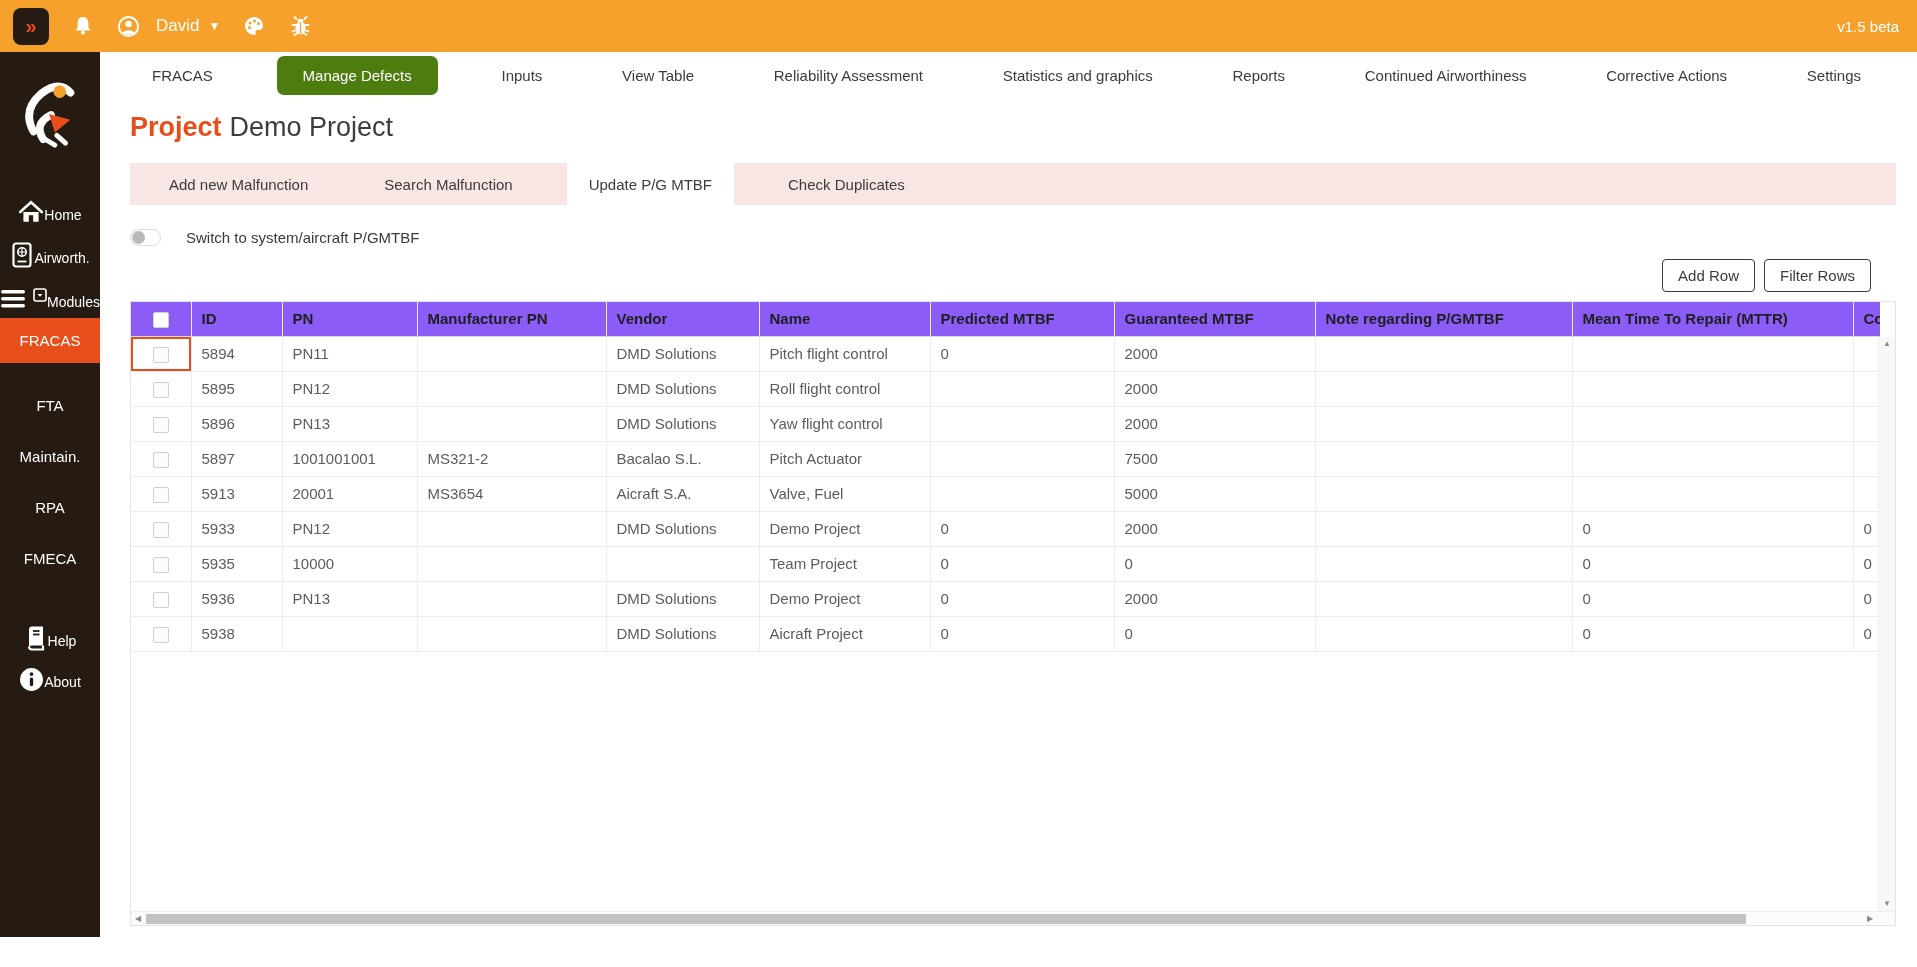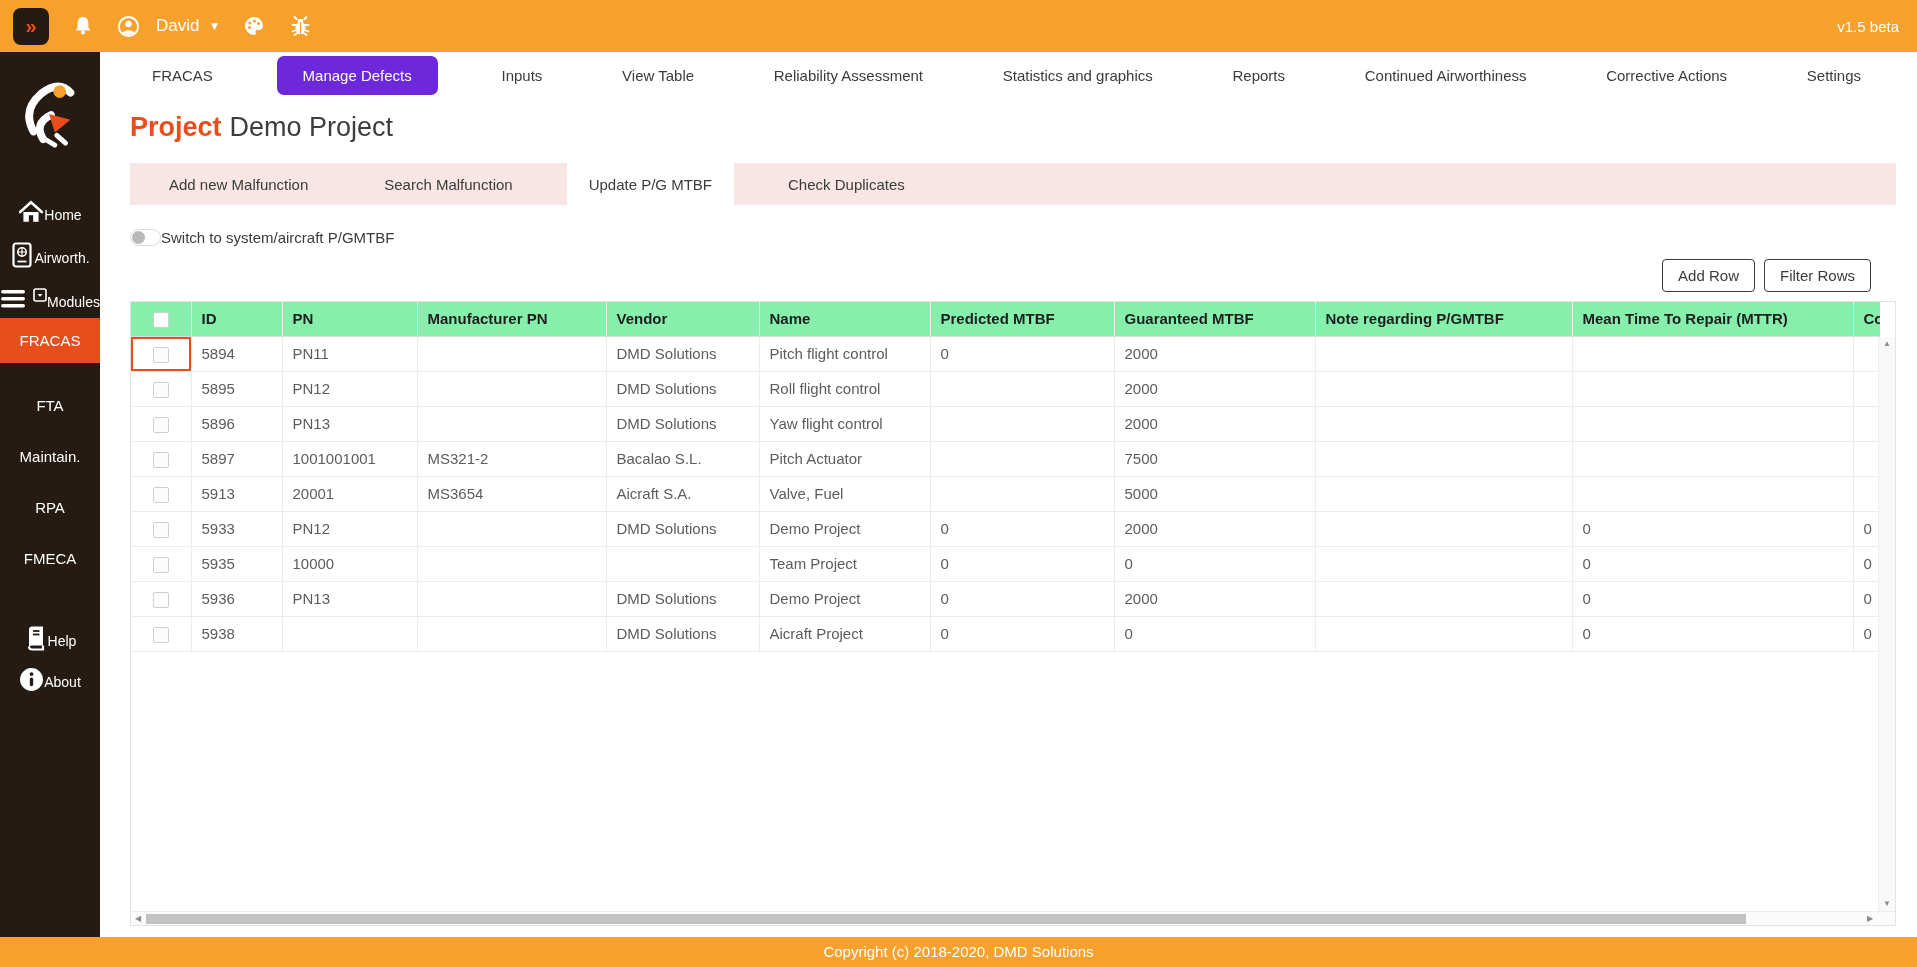--- a/index.html
+++ b/index.html
@@ -36,54 +36,54 @@
   .sb-active { width:100%; background:#E84E1B; color:#fff; text-align:center; font-size:15px;
                padding:14px 0; margin-top:8px; cursor:pointer; }
   .sb-text { font-size:15px; color:#fff; margin-top:34px; cursor:pointer; }
   .sb-help { margin-top:58px; }
   .sb-about { margin-top:16px; }
 
   
   .navbar { display:flex; align-items:center; justify-content:space-between; height:46px;
             padding:0 40px 0 36px; }
   .nav-item { font-size:15px; color:#3b3b3b; cursor:pointer; white-space:nowrap; padding:10px 16px; }
-  .nav-item.active { background:#6d28d9; color:#fff; border-radius:7px; padding:11px 26px; }
+  .nav-item.active { background:#4d7c0f; color:#fff; border-radius:7px; padding:11px 26px; }
 
   
   .title { margin:14px 0 0 30px; font-size:27px; }
   .title .t-prefix { color:#E84E1B; font-weight:bold; }
   .title .t-name { color:#3d3d3d; font-weight:500; margin-left:8px; }
 
   
   .tabstrip { margin:20px 21px 0 30px; background:#F7E6E3; display:flex; height:42px; align-items:stretch;
               padding-left:17px; }
   .tab { font-size:15px; color:#3b3b3b; display:flex; align-items:center; padding:0 22px; margin-right:32px;
          cursor:pointer; white-space:nowrap; }
   .tab.active { background:#fff; }
 
   
   .toggle-row { margin:24px 0 0 30px; display:flex; align-items:center; }
   .switch { width:31px; height:17px; border:1px solid #d9d9d9; background:#fff; border-radius:9px;
             position:relative; cursor:pointer; flex-shrink:0; }
   .switch .knob { position:absolute; left:1px; top:1px; width:13px; height:13px; border-radius:50%;
                   background:#b9b9b9; }
-  .toggle-label { margin-left:0; font-size:15px; color:#3b3b3b; }
+  .toggle-label { margin-left:25px; font-size:15px; color:#3b3b3b; }
 
   
   .actions { display:flex; justify-content:flex-end; gap:9px; margin:13px 46px 0 0; }
   .btn { background:#fff; border:1px solid #3b3b3b; border-radius:4px; font-size:15px; color:#3b3b3b;
          padding:7px 15px; cursor:pointer; font-family:"Liberation Sans",sans-serif; }
 
   
   .table-wrap { position:relative; margin:9px 21px 0 30px; width:1766px; height:625px;
                 border:1px solid #e3e3e3; background:#fff; display:flex; flex-direction:column; }
   table.grid { border-collapse:collapse; table-layout:fixed; width:1749px; }
   .grid th { height:34px; text-align:left; font-size:15px; color:#1e1e1e; font-weight:bold;
              border-bottom:1px solid #dcdcdc; border-right:1px solid #ececec; padding:0 0 0 10px;
-             background:#86efac; white-space:nowrap; overflow:hidden; }
+             background:#8b5cf6; white-space:nowrap; overflow:hidden; }
   .grid th:first-child, .grid td:first-child { text-align:center; padding:0; }
   .grid td { height:35px; font-size:15px; color:#5c5c5c; border-bottom:1px solid #ececec;
              border-right:1px solid #ececec; padding:0 0 0 10px; white-space:nowrap; overflow:hidden;
              cursor:cell; }
   .grid th:last-child, .grid td:last-child { border-right:none; }
   .cbx { display:inline-block; width:16px; height:16px; border:1px solid #cfcfcf; border-radius:2px;
          background:#fcfcfc; vertical-align:middle; cursor:pointer; }
   td.focused { box-shadow: inset 0 0 0 2px #E84E1B; }
   .grid-empty { flex:1; background:#fff; }
 
@@ -423,15 +423,14 @@
         <div class="hscroll">
           <div class="hs-arrow">◀</div>
           <div class="hs-thumb"></div>
           <div class="hs-arrow right">▶</div>
         </div>
       </div>
 
     </div>
   </div>
 
-  <div class="footer">Copyright (c) 2018-2020, DMD Solutions</div>
 
 </div>
 
 </body></html>

